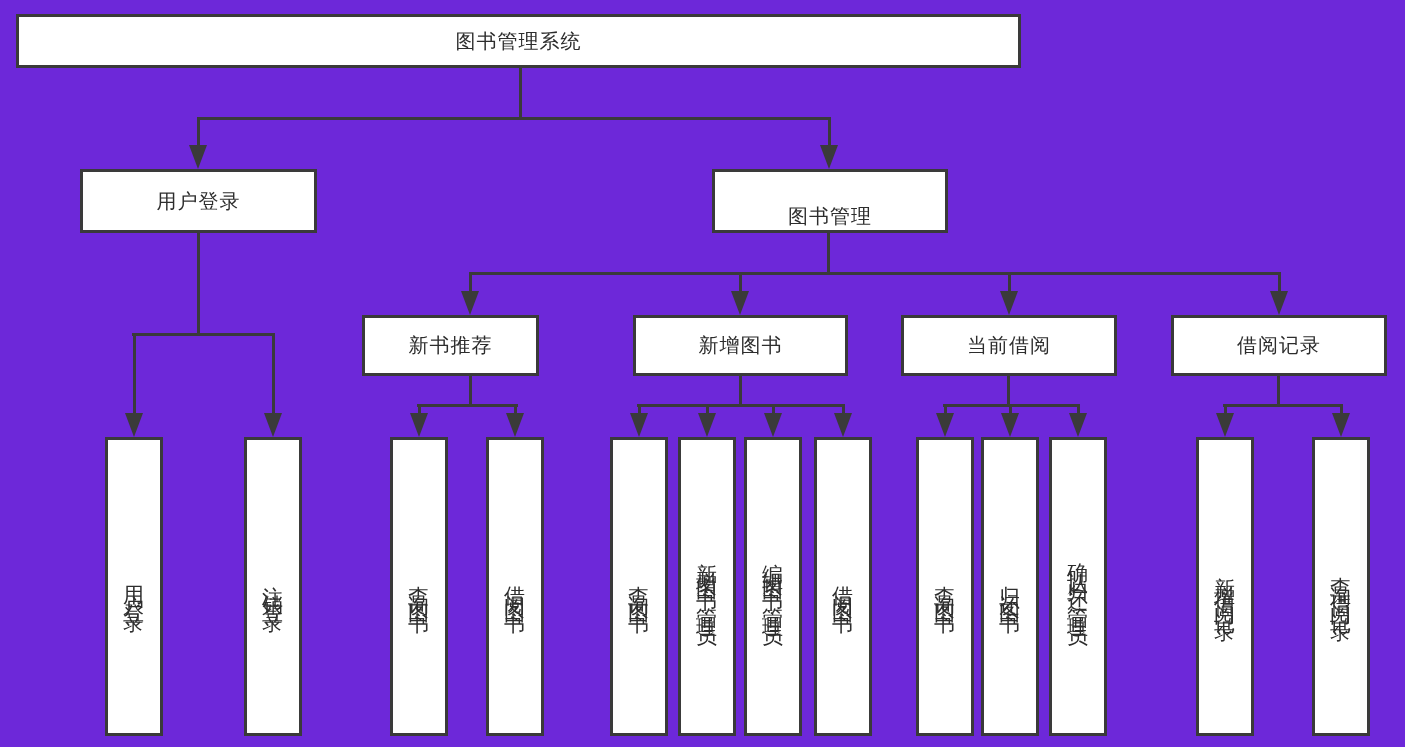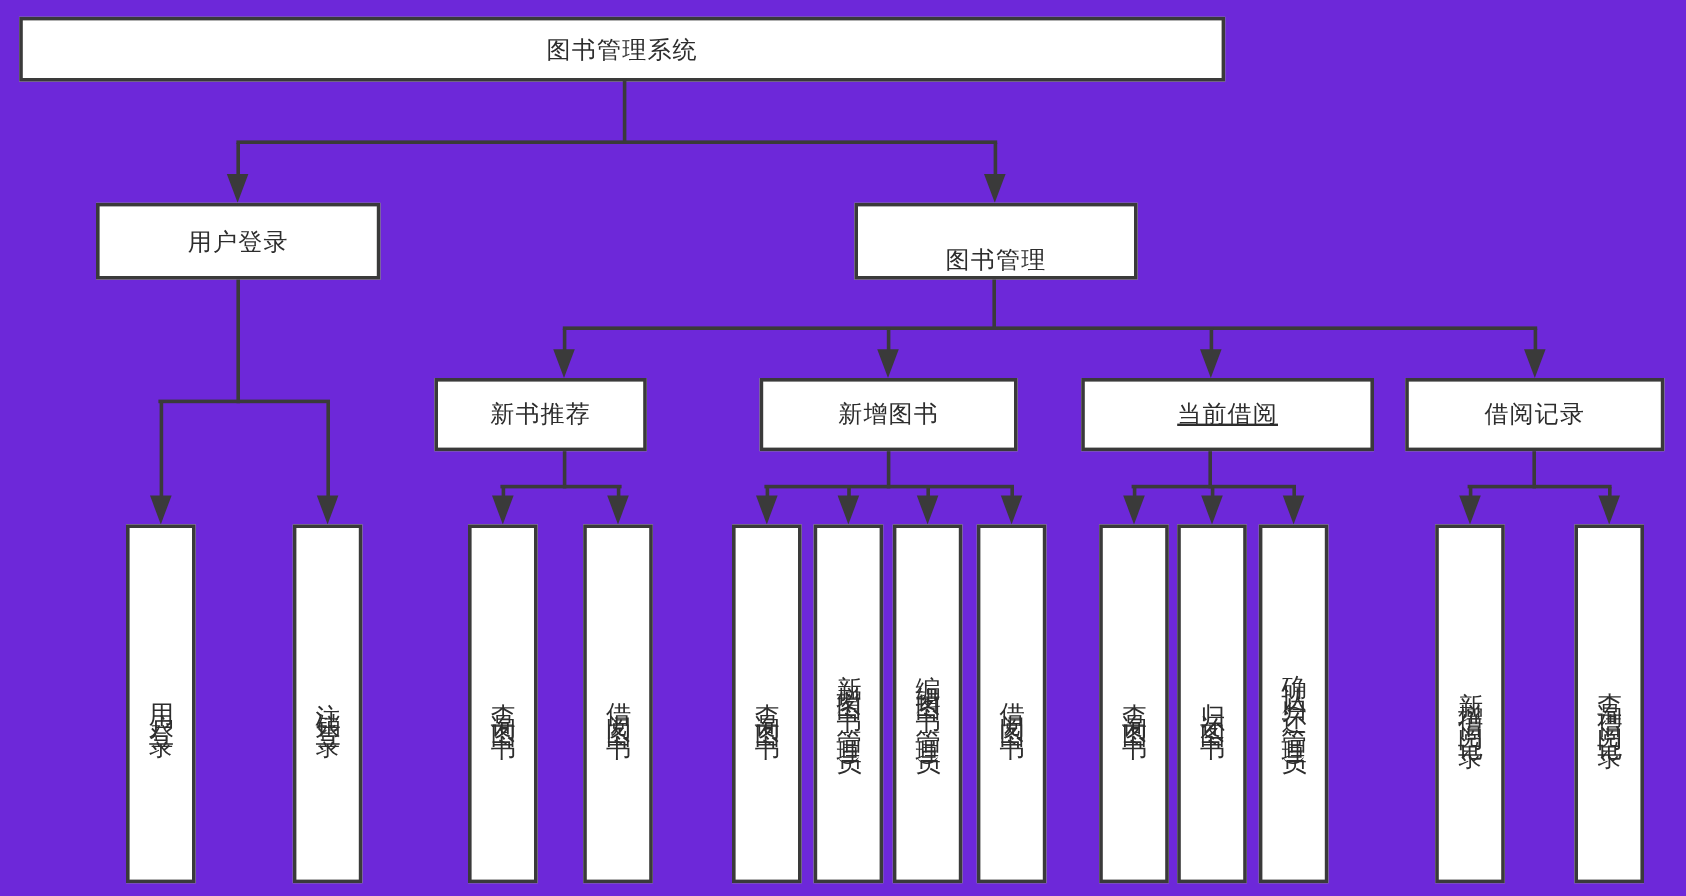--- a/index.html
+++ b/index.html
@@ -35,21 +35,21 @@
     content:"";position:absolute;left:0;bottom:0;width:0;height:0;
     border-left:9px solid transparent;border-right:9px solid transparent;
     border-top:24px solid var(--line);
   }
   
   #n-root   {left:16px;  top:14px;  width:1005px;height:54px;}
   #n-login  {left:80px;  top:169px; width:237px; height:64px;}
   #n-mgmt   {left:712px; top:169px; width:236px; height:64px;align-items:flex-end;}
   #n-newrec {left:362px; top:315px; width:177px; height:61px;}
   #n-bborrow{left:633px; top:315px; width:215px; height:61px;}
-  #n-cborrow{left:901px; top:315px; width:244px; height:61px;text-decoration:underline;}
+  #n-cborrow{left:901px; top:315px; width:216px; height:61px;}
   #n-brec   {left:1171px;top:315px; width:216px; height:61px;}
   .leaf{top:437px;height:299px;width:58px;}
   #l-ulogin {left:105px;}
   #l-logout {left:244px;}
   #l-aquery {left:390px;}
   #l-aborrow{left:486px;}
   #l-bquery {left:610px;}
   #l-badd   {left:678px;}
   #l-bedit  {left:744px;}
   #l-bborrow{left:814px;}

